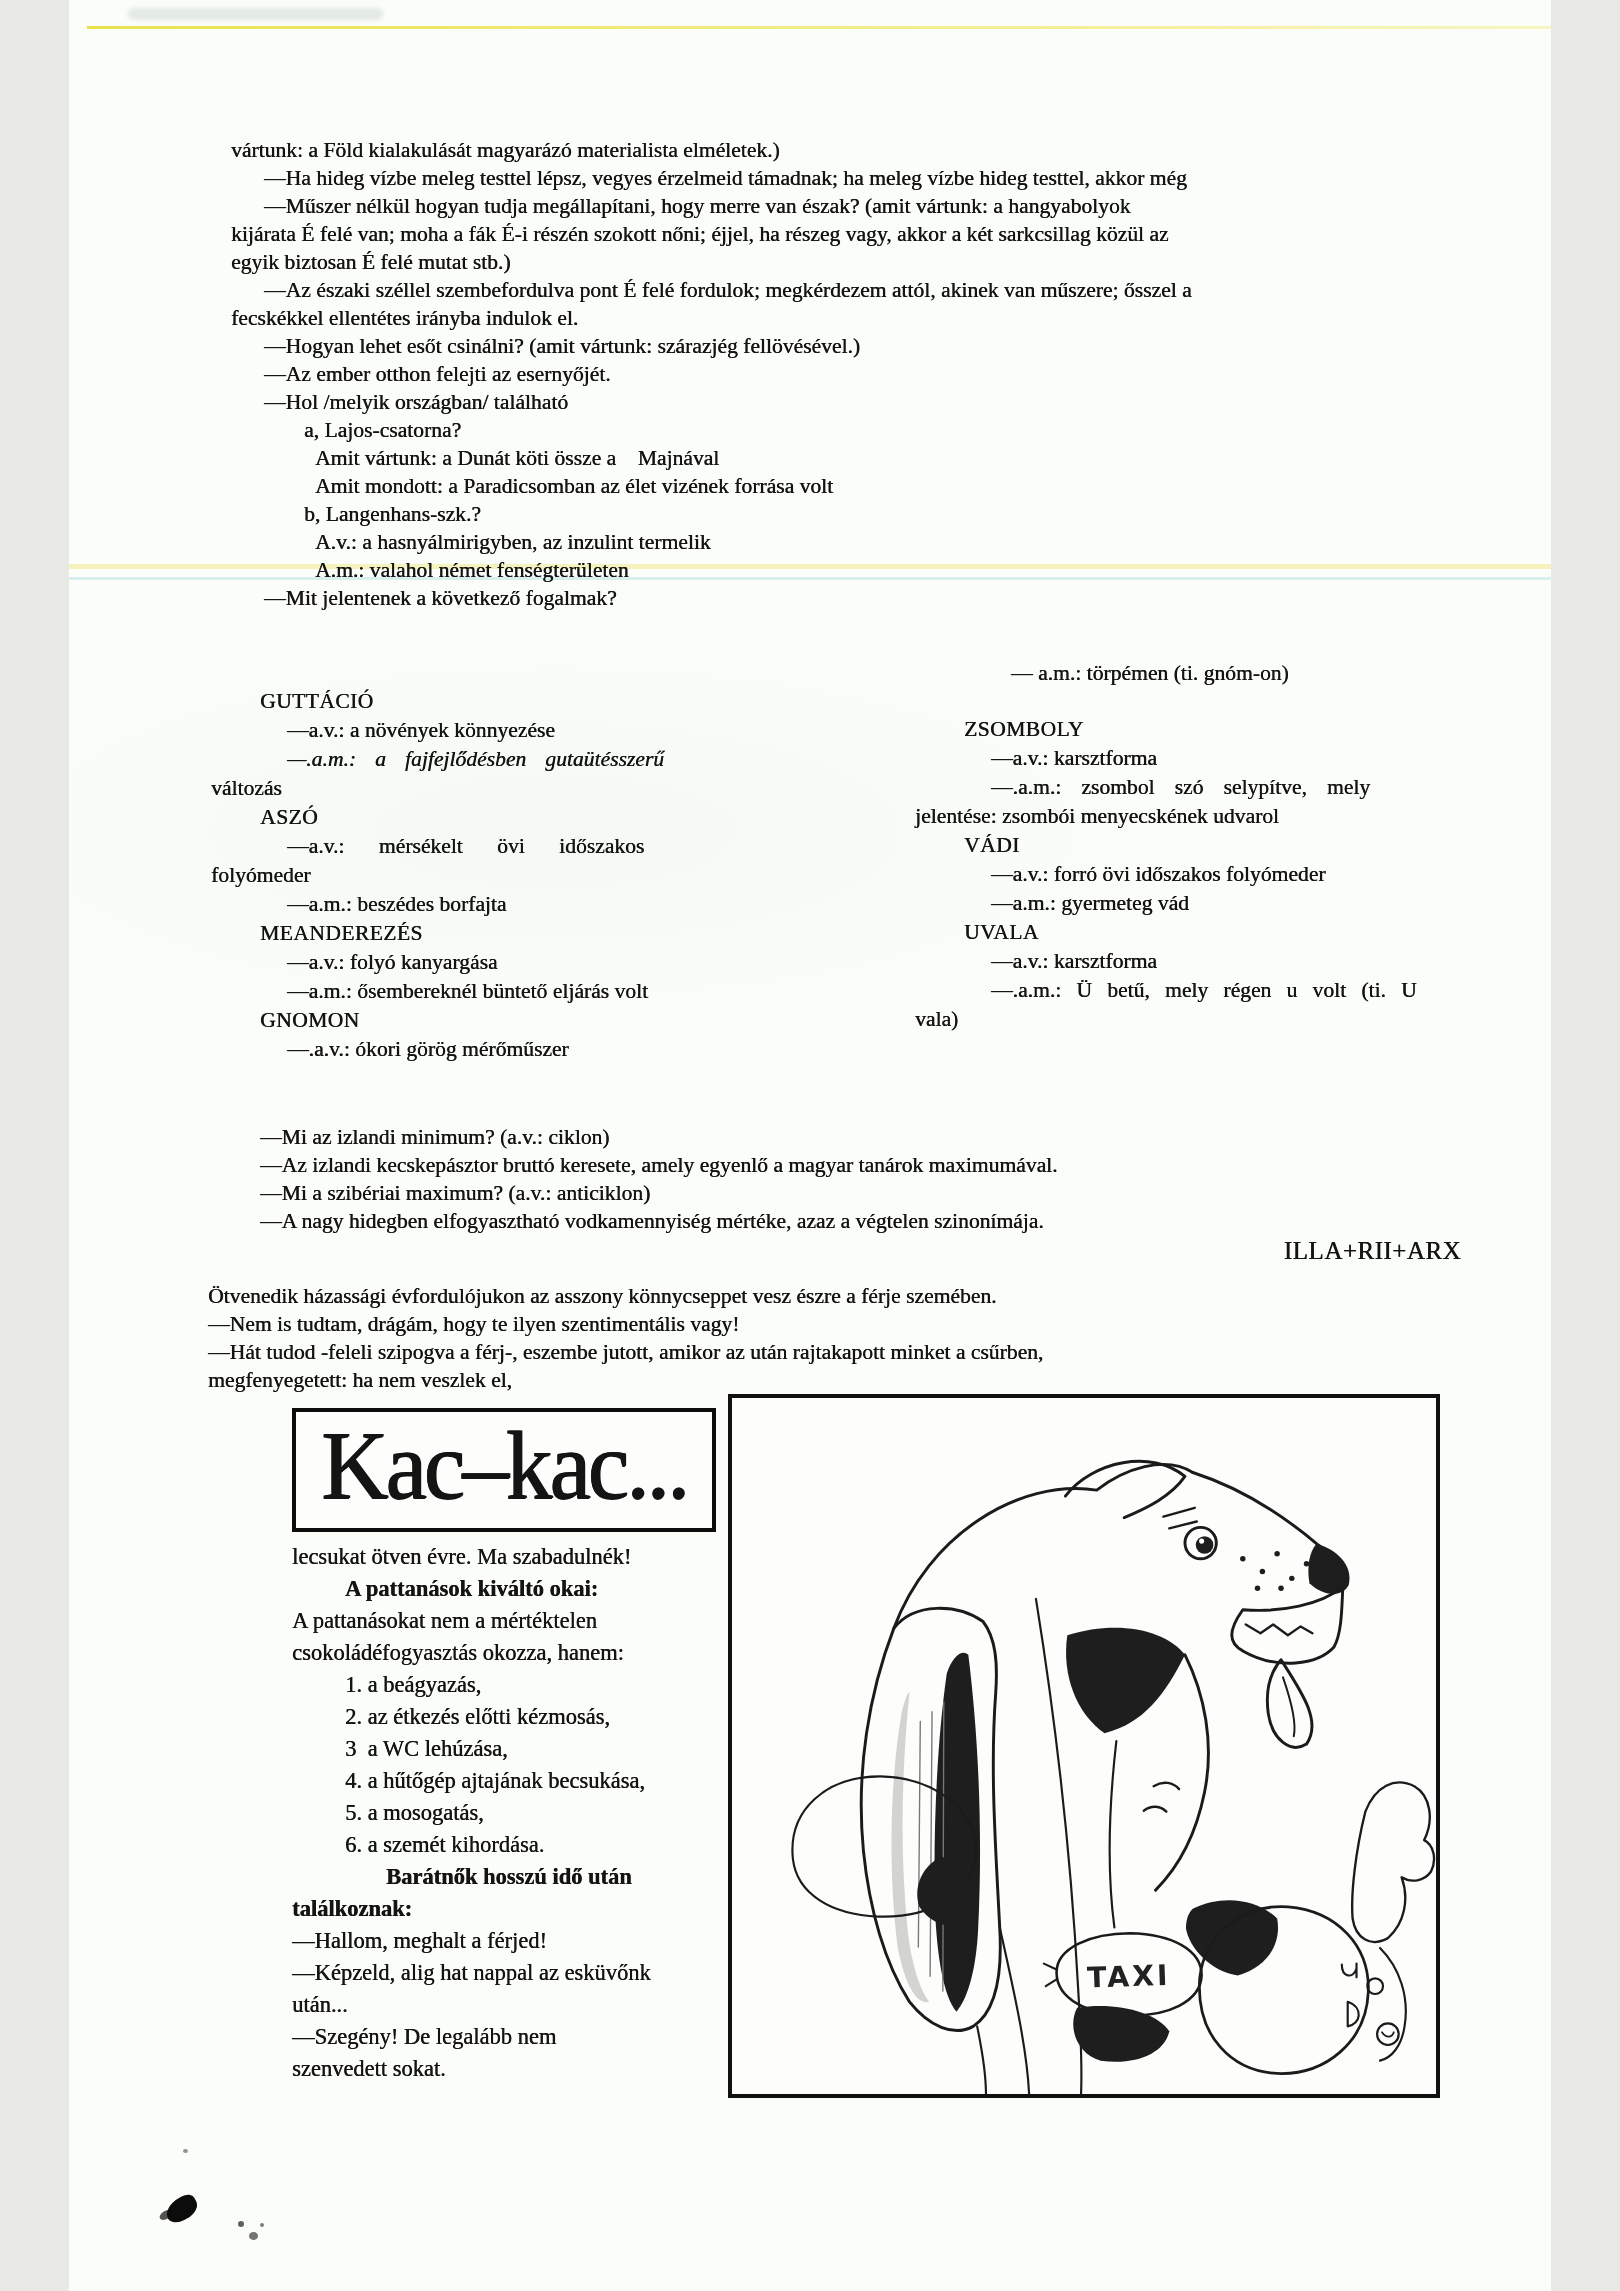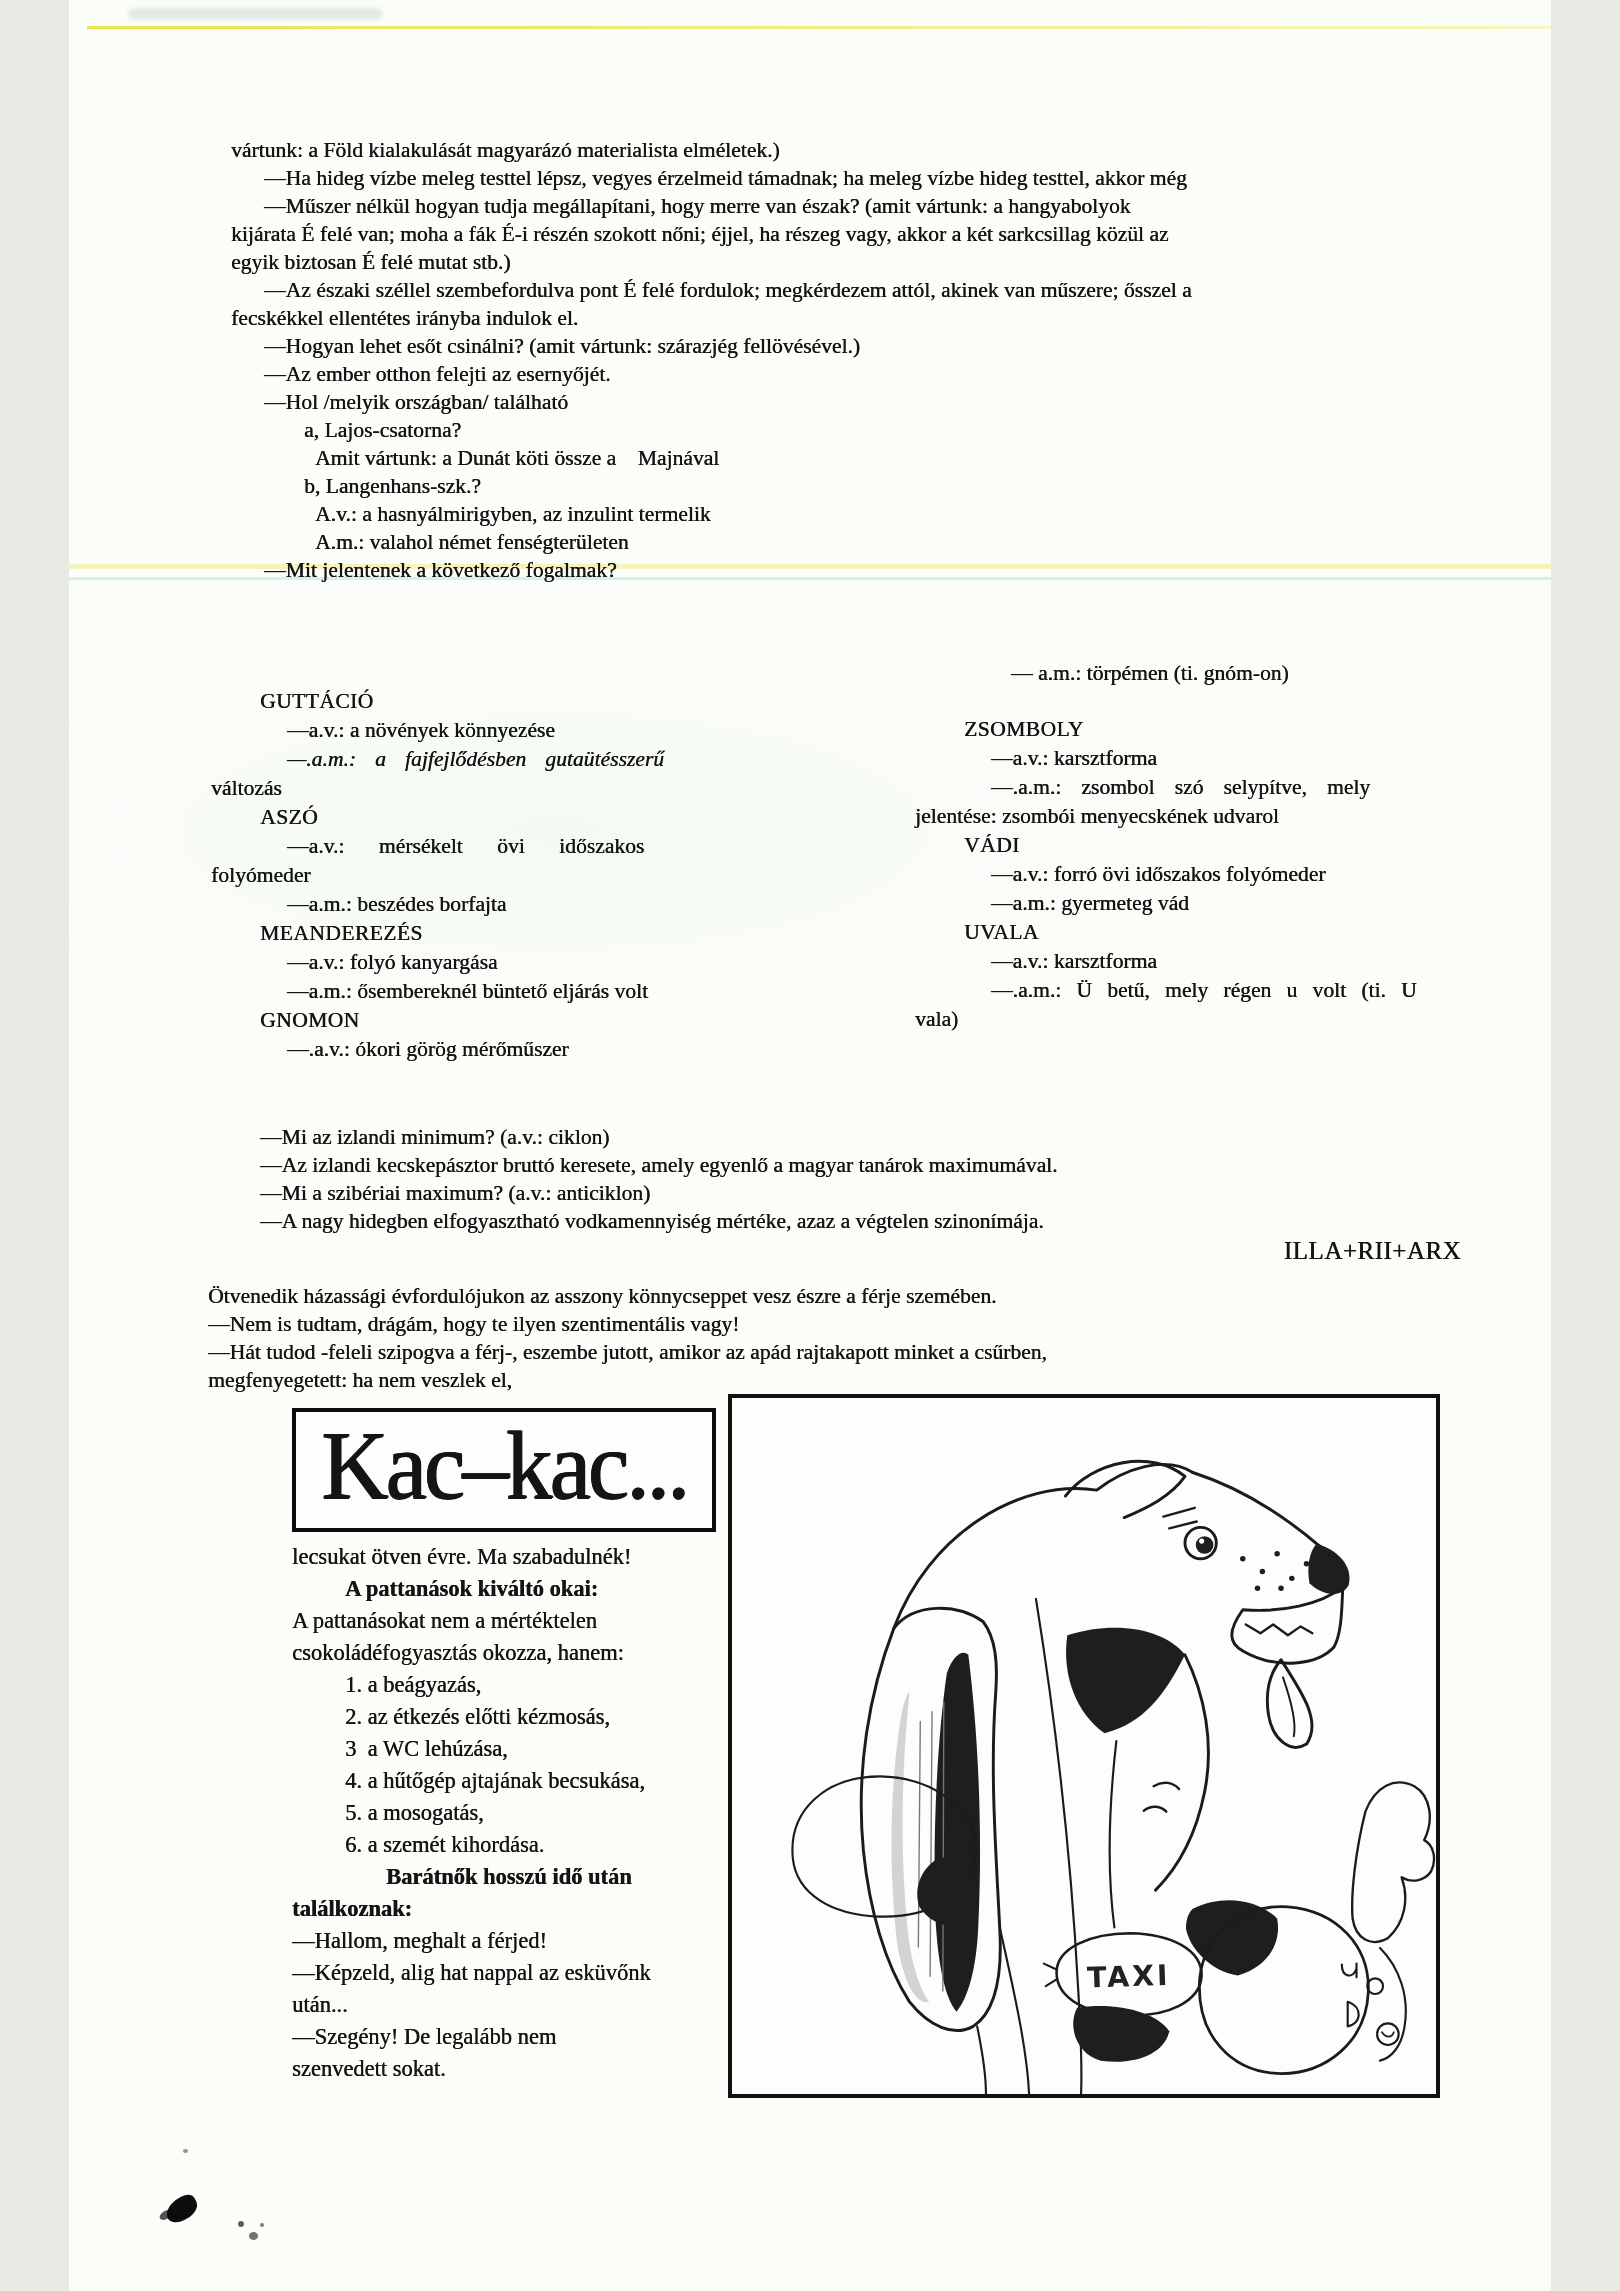--- a/index.html
+++ b/index.html
@@ -57,20 +57,21 @@
       <div class="ln ind">—Műszer nélkül hogyan tudja megállapítani, hogy merre van észak? (amit vártunk: a hangyabolyok</div>
       <div class="ln">kijárata É felé van; moha a fák É-i részén szokott nőni; éjjel, ha részeg vagy, akkor a két sarkcsillag közül az</div>
       <div class="ln">egyik biztosan É felé mutat stb.)</div>
       <div class="ln ind">—Az északi széllel szembefordulva pont É felé fordulok; megkérdezem attól, akinek van műszere; ősszel a</div>
       <div class="ln">fecskékkel ellentétes irányba indulok el.</div>
       <div class="ln ind">—Hogyan lehet esőt csinálni? (amit vártunk: szárazjég fellövésével.)</div>
       <div class="ln ind">—Az ember otthon felejti az esernyőjét.</div>
       <div class="ln ind">—Hol /melyik országban/ található</div>
       <div class="ln sub1">a, Lajos-csatorna?</div>
       <div class="ln sub2">Amit vártunk: a Dunát köti össze a&nbsp;&nbsp;&nbsp;&nbsp;Majnával</div>
+      <div class="ln sub2">Amit mondott: a Paradicsomban az élet vizének forrása volt</div>
       <div class="ln sub1">b, Langenhans-szk.?</div>
       <div class="ln sub2">A.v.: a hasnyálmirigyben, az inzulint termelik</div>
       <div class="ln sub2">A.m.: valahol német fenségterületen</div>
       <div class="ln ind">—Mit jelentenek a következő fogalmak?</div>
     </div>
 
   <div class="txt defs" style="left:142px;top:687px;width:603px;">
       <div class="ln term">GUTTÁCIÓ</div>
       <div class="ln dash">—a.v.: a növények könnyezése</div>
       <div class="ln dash j14">—.a.m.: a fajfejlődésben gutaütésszerű</div>
@@ -104,21 +105,21 @@
       <div class="ln">—Mi az izlandi minimum? (a.v.: ciklon)</div>
       <div class="ln">—Az izlandi kecskepásztor bruttó keresete, amely egyenlő a magyar tanárok maximumával.</div>
       <div class="ln">—Mi a szibériai maximum? (a.v.: anticiklon)</div>
       <div class="ln">—A nagy hidegben elfogyasztható vodkamennyiség mértéke, azaz a végtelen szinonímája.</div>
     </div>
   <div class="sig">ILLA+RII+ARX</div>
 
   <div class="txt" style="left:139px;top:1282px;width:1255px;">
       <div class="ln">Ötvenedik házassági évfordulójukon az asszony könnycseppet vesz észre a férje szemében.</div>
       <div class="ln">—Nem is tudtam, drágám, hogy te ilyen szentimentális vagy!</div>
-      <div class="ln">—Hát tudod -feleli szipogva a férj-, eszembe jutott, amikor az apád rajtakapott minket a csűrben,</div>
+      <div class="ln">—Hát tudod -feleli szipogva a férj-, eszembe jutott, amikor az után rajtakapott minket a csűrben,</div>
       <div class="ln">megfenyegetett: ha nem veszlek el,</div>
     </div>
 
   <div class="kbox">
     <div class="ktitle">Kac–kac...</div>
   </div>
 
   <div class="txt leftcol" style="left:223px;top:1541px;width:431px;">
       <div class="ln">lecsukat ötven évre. Ma szabadulnék!</div>
       <div class="ln b c1">A pattanások kiváltó okai:</div>

